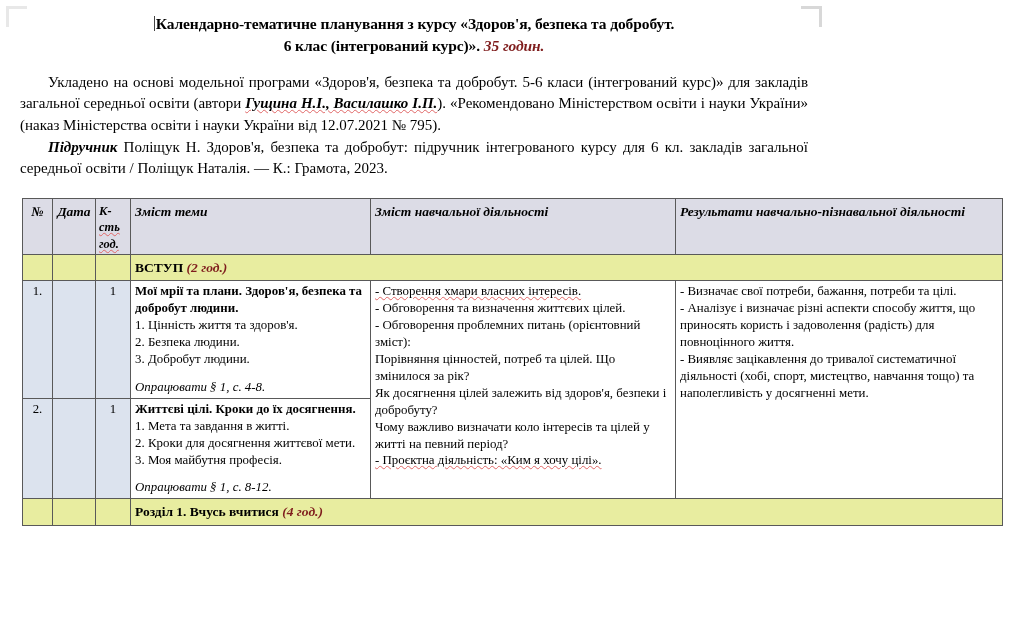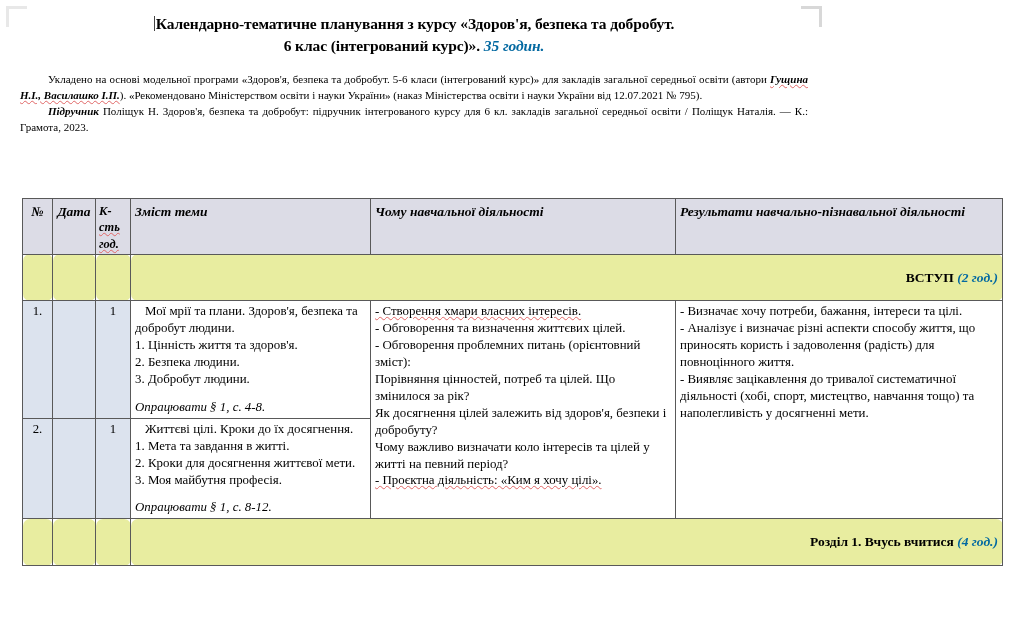--- a/index.html
+++ b/index.html
@@ -38,37 +38,37 @@
     text-align: center;
     font-weight: bold;
     font-size: 15.5px;
     line-height: 1.45;
     margin: 13px 60px 0 60px;
     letter-spacing: -0.1px;
   }
   .doc-title .line1 { display: block; }
   .doc-title .line2 { display: block; }
   .hours-accent {
-    color: #0369a1;
+    color: #7f1d1d;
     font-style: italic;
     font-weight: bold;
   }
   .title-caret {
     display: inline-block;
     width: 0;
     border-left: 1px solid #444;
     height: 15px;
     vertical-align: -2px;
     margin-right: 1px;
   }
 
   
   .intro {
     margin: 14px 20px 0 20px;
-    font-size: 11px;
+    font-size: 15px;
     line-height: 1.42;
   }
   .intro p {
     margin: 0 0 1px 0;
     text-align: justify;
     text-indent: 28px;
   }
   .bi { font-weight: bold; font-style: italic; }
   .spellerr {
     text-decoration: underline;
@@ -117,43 +117,42 @@
   tr.head td.small {
     font-size: 12.4px;
     text-align: left;
     padding-left: 3px;
   }
   tr.head td.cnum, tr.head td.cdate { text-align: center; }
 
   
   tr.section td {
     background: #e8eda0;
-    text-align: right;
+    text-align: left;
     font-weight: bold;
     font-size: 13.5px;
     vertical-align: middle;
-    padding: 14px 4px;
-    border-radius: 7px;
+    padding: 4px 4px;
   }
   tr.section td.blank {
     background: #e8eda0;
   }
 
   
   td.cnum, td.cdate, td.chrs {
     background: #dce3ee;
     text-align: center;
     font-size: 12.8px;
     padding-top: 3px;
   }
   td.ctopic, td.cact, td.cres {
     background: #ffffff;
     font-size: 12.9px;
   }
-  td.ctopic .hd { font-weight: normal; margin-left: 10px; }
+  td.ctopic .hd { font-weight: bold; }
   td.ctopic .it { font-style: italic; }
   .blankline { display:block; height: 11px; }
 </style>
 </head>
 <body>
 
 <div class="page">
 
   <div class="margin-mark tl"></div>
   <div class="margin-mark tr"></div>
@@ -186,21 +185,21 @@
 
       <tr class="head">
         <td class="cnum">№</td>
         <td class="cdate">Дата</td>
         <td class="small">
           <span>К-</span><br>
           <span class="spellerr">сть</span><br>
           <span class="spellerr">год.</span>
         </td>
         <td>Зміст теми</td>
-        <td>Чому навчальної діяльності</td>
+        <td>Зміст навчальної діяльності</td>
         <td>Результати навчально-пізнавальної діяльності</td>
       </tr>
 
       <tr class="section">
         <td class="blank"></td>
         <td class="blank"></td>
         <td class="blank"></td>
         <td colspan="3">
           <span>ВСТУП</span>
           <span class="hours-accent">(2 год.)</span>
@@ -222,21 +221,21 @@
         <td class="cact" rowspan="2">
           <span><span class="spellerr">- Створення хмари власних інтересів.</span></span><br>
           <span>- Обговорення та визначення життєвих цілей.</span><br>
           <span>- Обговорення проблемних питань (орієнтовний зміст):</span><br>
           <span> Порівняння цінностей, потреб та цілей. Що змінилося за рік?</span><br>
           <span> Як досягнення цілей залежить від здоров'я, безпеки і добробуту?</span><br>
           <span> Чому важливо визначати коло інтересів та цілей у житті на певний період?</span><br>
           <span class="spellerr"> - Проєктна діяльність: «Ким я хочу цілі».</span>
         </td>
         <td class="cres" rowspan="2">
-          <span>- Визначає хочу потреби, бажання, інтереси та цілі.</span><br>
+          <span>- Визначає свої потреби, бажання, потреби та цілі.</span><br>
           <span>- Аналізує і визначає різні аспекти способу життя, що приносять користь і задоволення (радість) для повноцінного життя.</span><br>
           <span>- Виявляє зацікавлення до тривалої систематичної діяльності (хобі, спорт, мистецтво, навчання тощо) та наполегливість у досягненні мети.</span>
         </td>
       </tr>
 
       <tr>
         <td class="cnum">2.</td>
         <td class="cdate"></td>
         <td class="chrs">1</td>
         <td class="ctopic">

